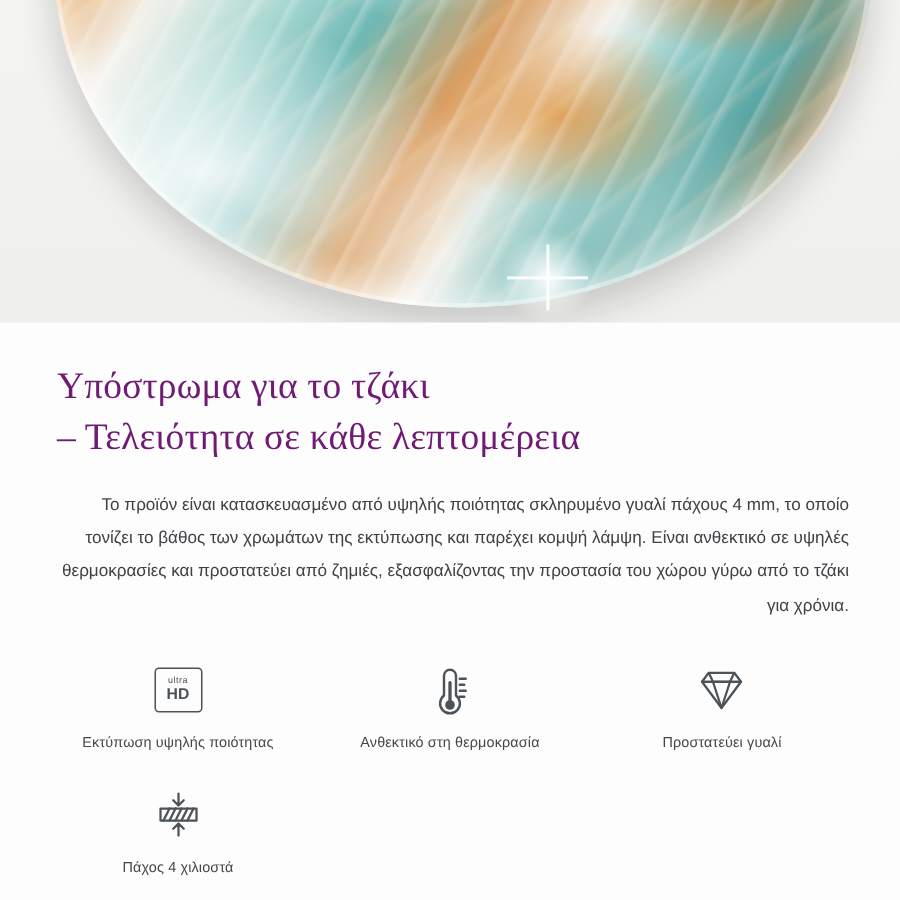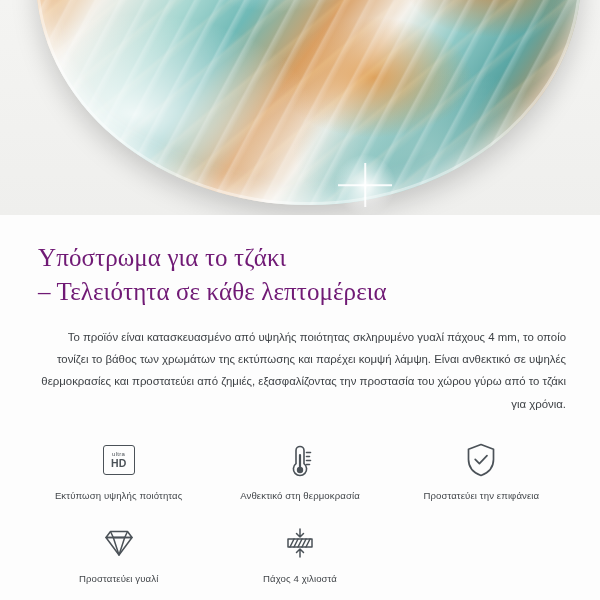--- a/index.html
+++ b/index.html
@@ -227,29 +227,20 @@
           <svg width="34" height="40" viewBox="0 0 34 40" fill="none" stroke="currentColor" stroke-width="1.6" stroke-linecap="round">
             <path d="M17 6.5a4 4 0 0 1 4 4v13.2a6.6 6.6 0 1 1-8 0V10.5a4 4 0 0 1 4-4z"></path>
             <circle cx="17" cy="30" r="3.2" fill="currentColor" stroke="none"></circle>
             <rect x="15.9" y="14" width="2.2" height="14" rx="1.1" fill="currentColor" stroke="none"></rect>
             <path d="M23.5 12.5h4M23.5 16.5h3M23.5 20.5h4M23.5 24.5h3"></path>
           </svg>
         </div>
         <div class="feature-label">Ανθεκτικό στη θερμοκρασία</div>
       </div>
 
-      <div class="feature">
-        <div class="feature-icon">
-          <svg width="36" height="40" viewBox="0 0 36 40" fill="none" stroke="currentColor" stroke-width="1.7" stroke-linecap="round" stroke-linejoin="round">
-            <path d="M18 4.5 5.5 9.2v10.3c0 7.6 5.2 13.3 12.5 16 7.3-2.7 12.5-8.4 12.5-16V9.2L18 4.5z"></path>
-            <path d="M12.2 19.4l4.2 4.3 7.6-8"></path>
-          </svg>
-        </div>
-        <div class="feature-label">Προστατεύει την επιφάνεια</div>
-      </div>
 
       <div class="feature">
         <div class="feature-icon">
           <svg width="40" height="36" viewBox="0 0 40 36" fill="none" stroke="currentColor" stroke-width="1.5" stroke-linejoin="round">
             <path d="M7 12.5h26L20 30 7 12.5z"></path>
             <path d="M11.5 6.5h17l4.5 6H7l4.5-6z"></path>
             <path d="M11.5 6.5l2.8 6L20 30l5.7-17.5 2.8-6"></path>
             <path d="M14.3 12.5h11.4"></path>
           </svg>
         </div>

